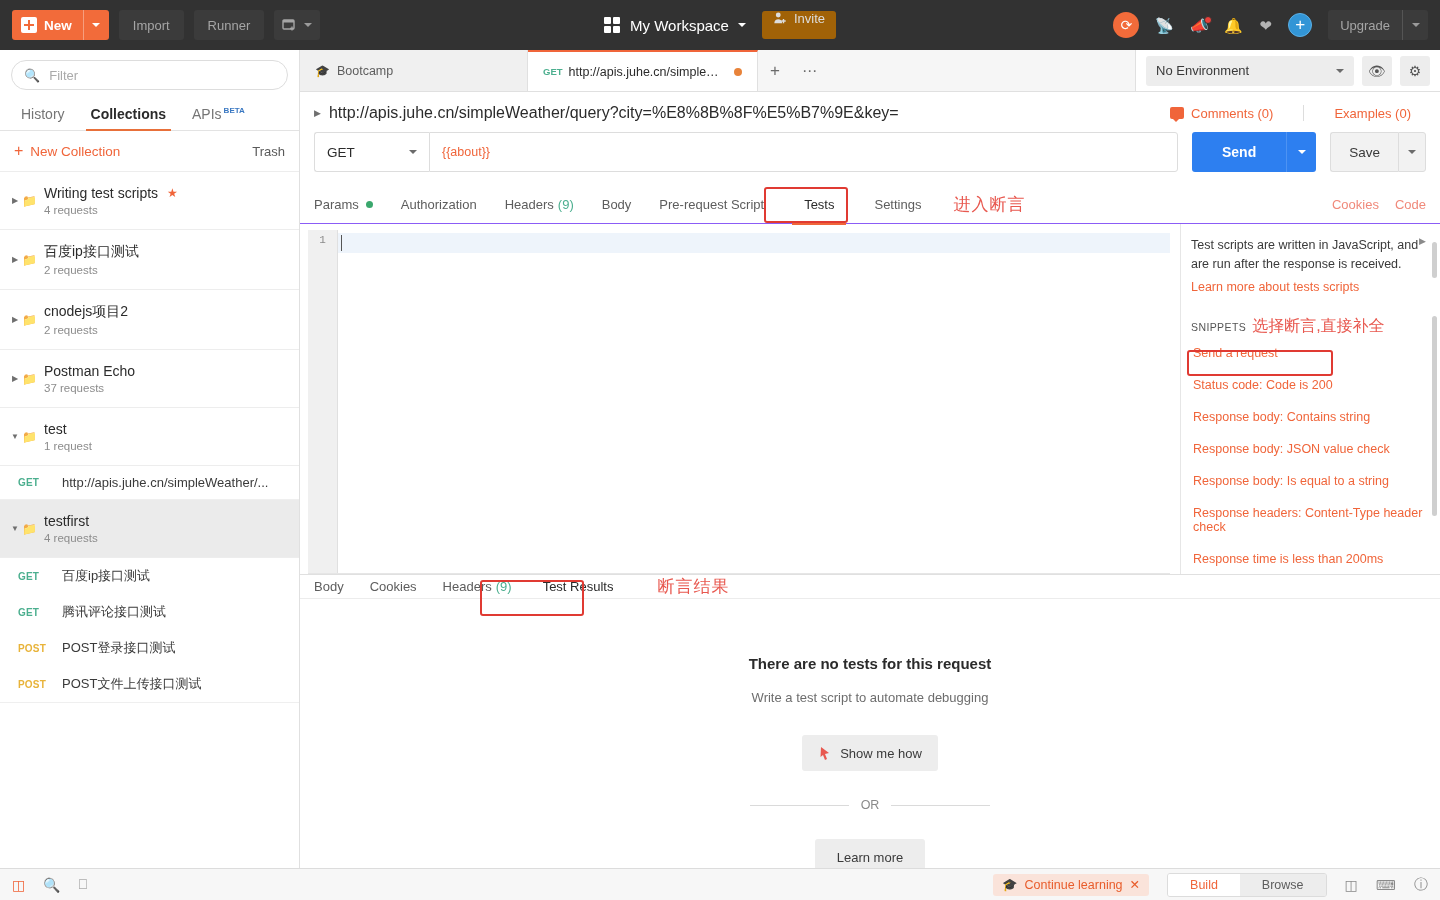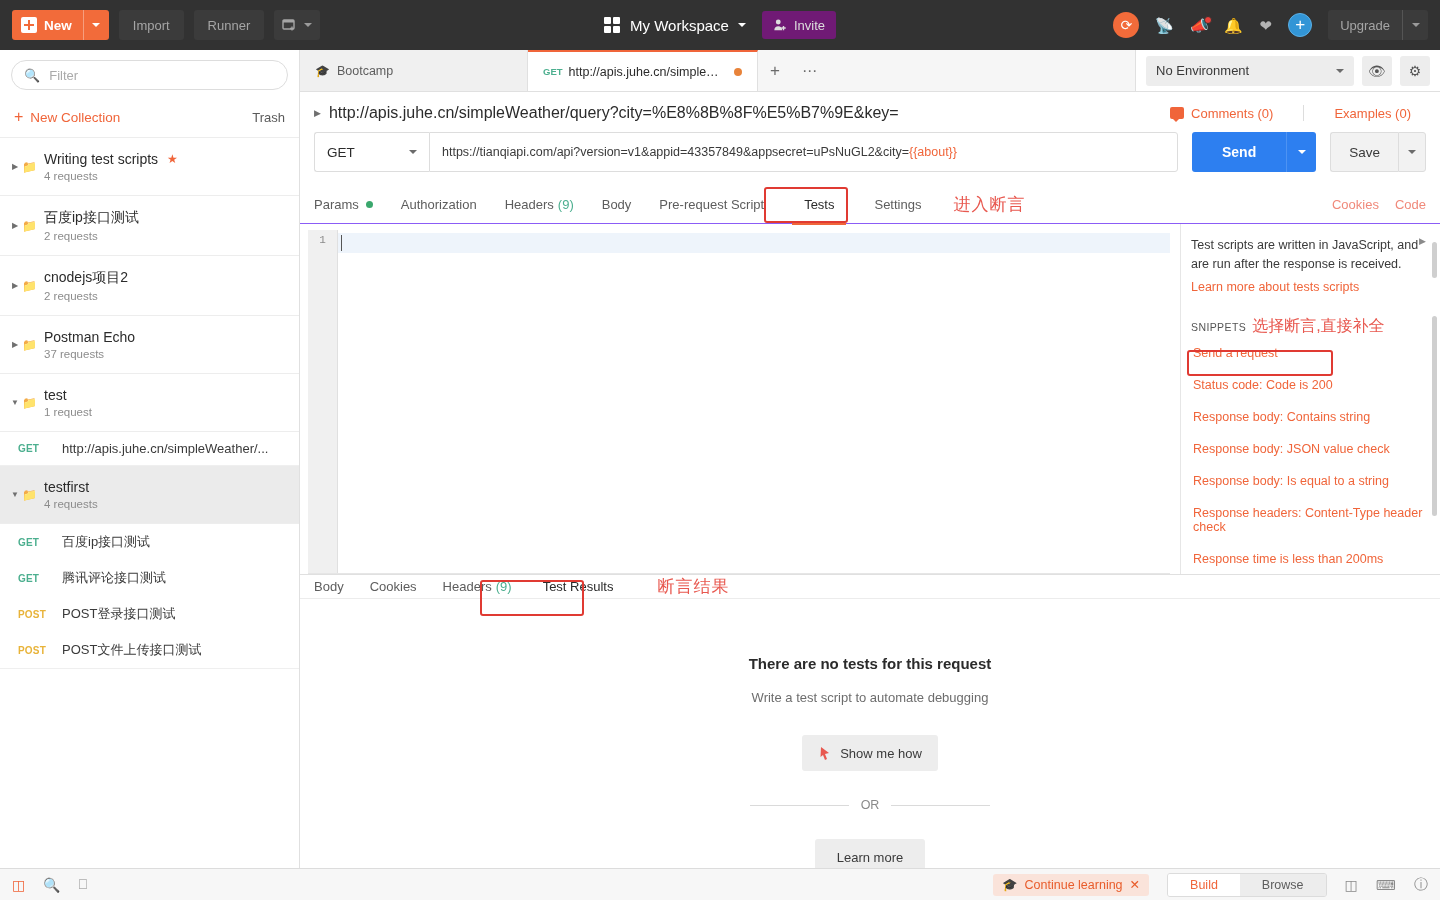--- a/index.html
+++ b/index.html
@@ -46,22 +46,22 @@
     color: #a5a5a5; display: flex; align-items: center; font-size: 13px;
     margin-left: 10px; cursor: pointer;
   }
   .tb-btn.iconbtn { padding: 0 8px; }
 
   .ws-group { position: absolute; left: 50%; transform: translateX(-50%); display: flex; align-items: center; }
   .grid-icon { width: 16px; height: 16px; display: grid; grid-template-columns: 7px 7px; grid-template-rows: 7px 7px; gap: 2px; }
   .grid-icon i { background: #fff; display: block; border-radius: 1px; }
   .ws-name { color: #fff; font-size: 15px; margin: 0 9px 0 10px; }
   .invite-btn {
-    height: 28px; background: #701a75; border-radius: 3px; color: #ddd; font-size: 13px;
-    display: flex; align-items: center; padding: 0 11px; margin-left: 16px; cursor: pointer;
+    height: 28px; background: #a16207; border-radius: 3px; color: #ddd; font-size: 13px;
+    display: flex; align-items: flex-start; padding: 0 11px; margin-left: 16px; cursor: pointer;
   }
 
   .right-icons { display: flex; align-items: center; gap: 16px; margin-left: auto; }
   .circ-sync {
     width: 26px; height: 26px; border-radius: 50%; background: #f26b3a; position: relative;
     display: flex; align-items: center; justify-content: center; color: #fff; font-size: 14px; cursor: pointer;
   }
   .ico { color: #b4b4b4; font-size: 15px; cursor: pointer; position: relative; line-height: 1; }
   .ico .dot-red { position: absolute; top: -2px; right: -3px; width: 8px; height: 8px; border-radius: 50%; background: #e8403a; border: 1px solid #323232; }
   .plus-circle {
@@ -347,20 +347,25 @@
   <div class="body">
 
     <div class="sidebar">
       <div class="filterwrap">
         <div class="filterbox">
           <span class="magnifier">🔍</span>
           <span class="ph">Filter</span>
         </div>
       </div>
 
+      <div class="tabs-side">
+        <div class="tab-s"><span>History</span></div>
+        <div class="tab-s active"><span>Collections</span></div>
+        <div class="tab-s"><span>APIs</span><sup>BETA</sup></div>
+      </div>
 
       <div class="newcoll-row">
         <div class="newcoll">
           <span class="pl">+</span>
           <span>New Collection</span>
         </div>
         <div class="trash"><span>Trash</span></div>
       </div>
 
       <div class="coll-list">
@@ -500,21 +505,20 @@
           </div>
         </div>
       </div>
 
       <div class="urlrow">
         <div class="methodsel">
           <span>GET</span>
           <i class="caret dark"></i>
         </div>
         <div class="urlinput">
-          <span>https://tianqiapi.com/api?version=v1&amp;appid=43357849&amp;appsecret=uPsNuGL2&amp;city=</span>
             <span class="var">{{about}}</span>
         </div>
         <div class="sendwrap">
           <div class="sendbtn">
               <span>Send</span>
             </div>
           <div class="sendcaret">
               <i class="caret light"></i>
             </div>
         </div>

